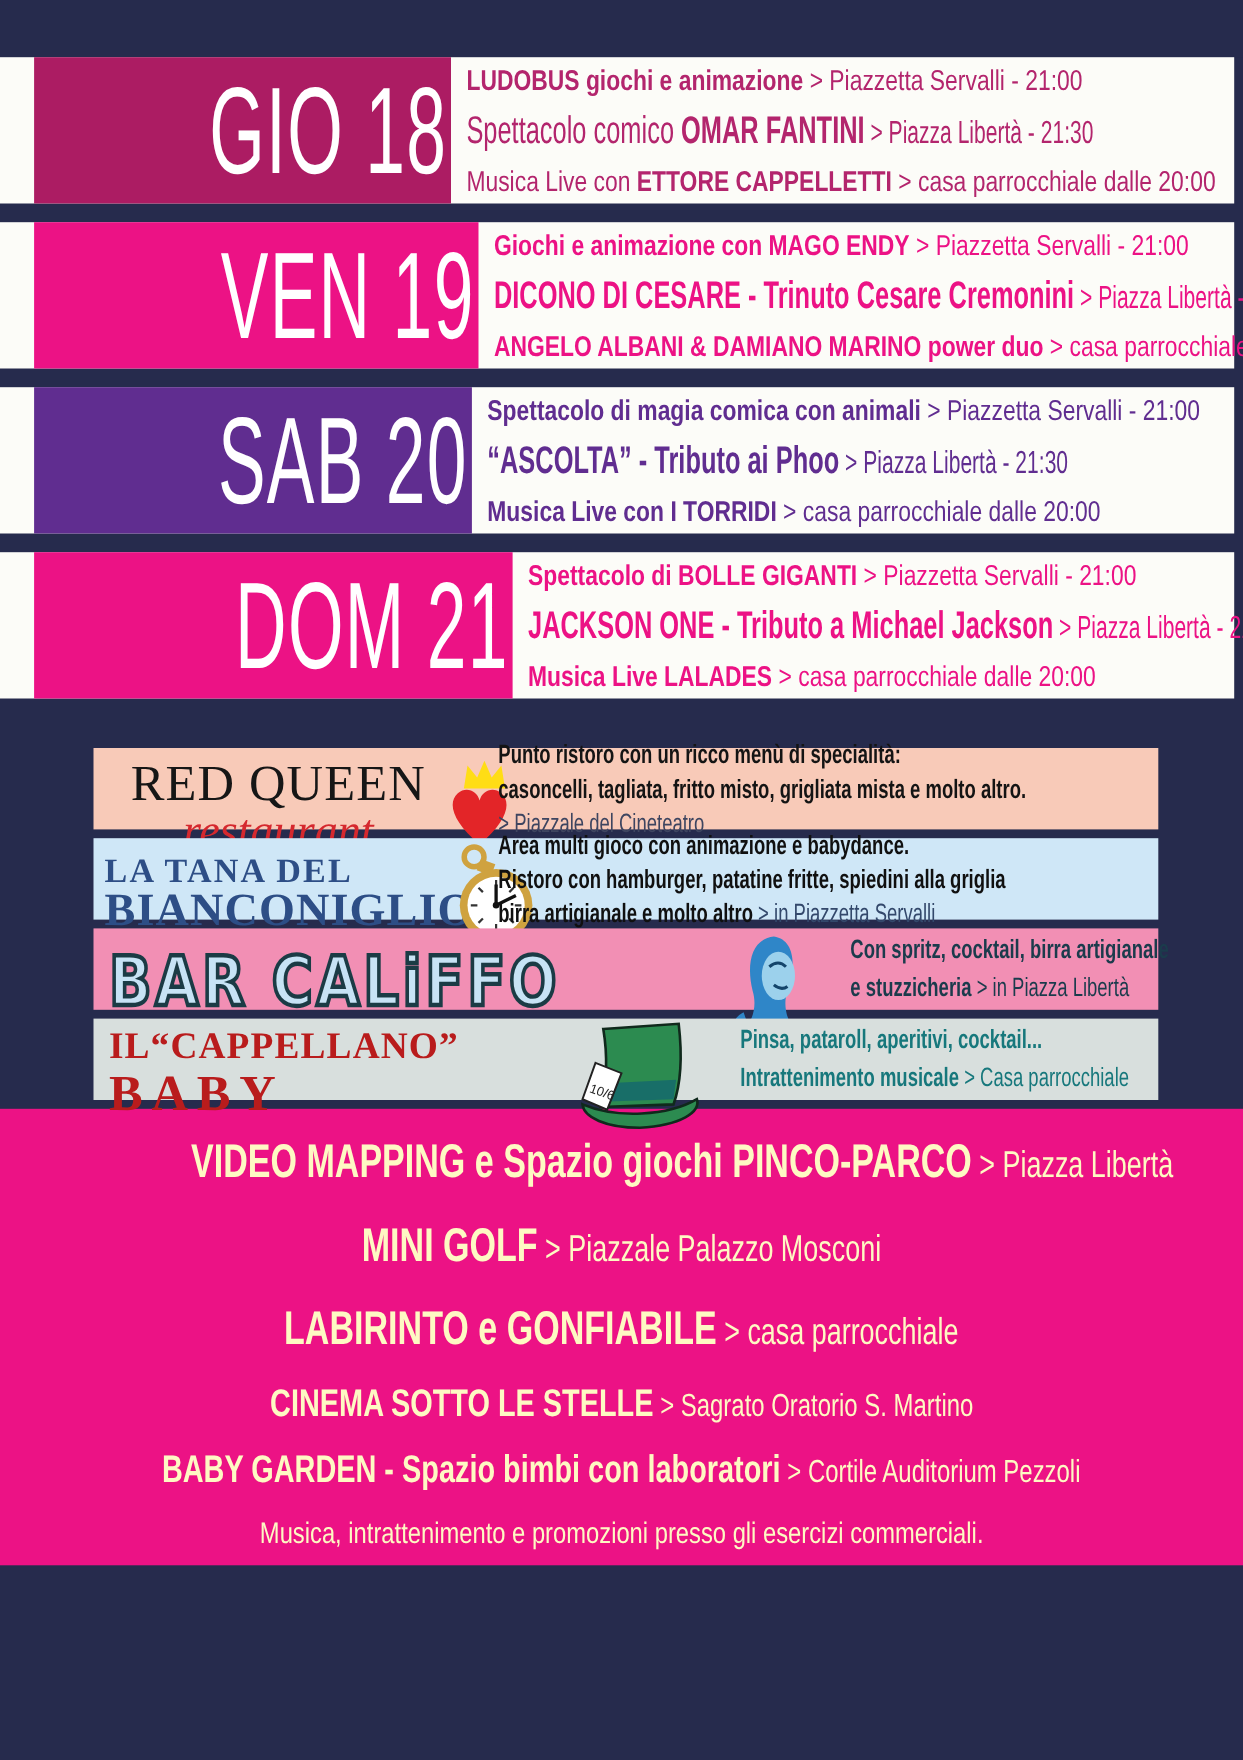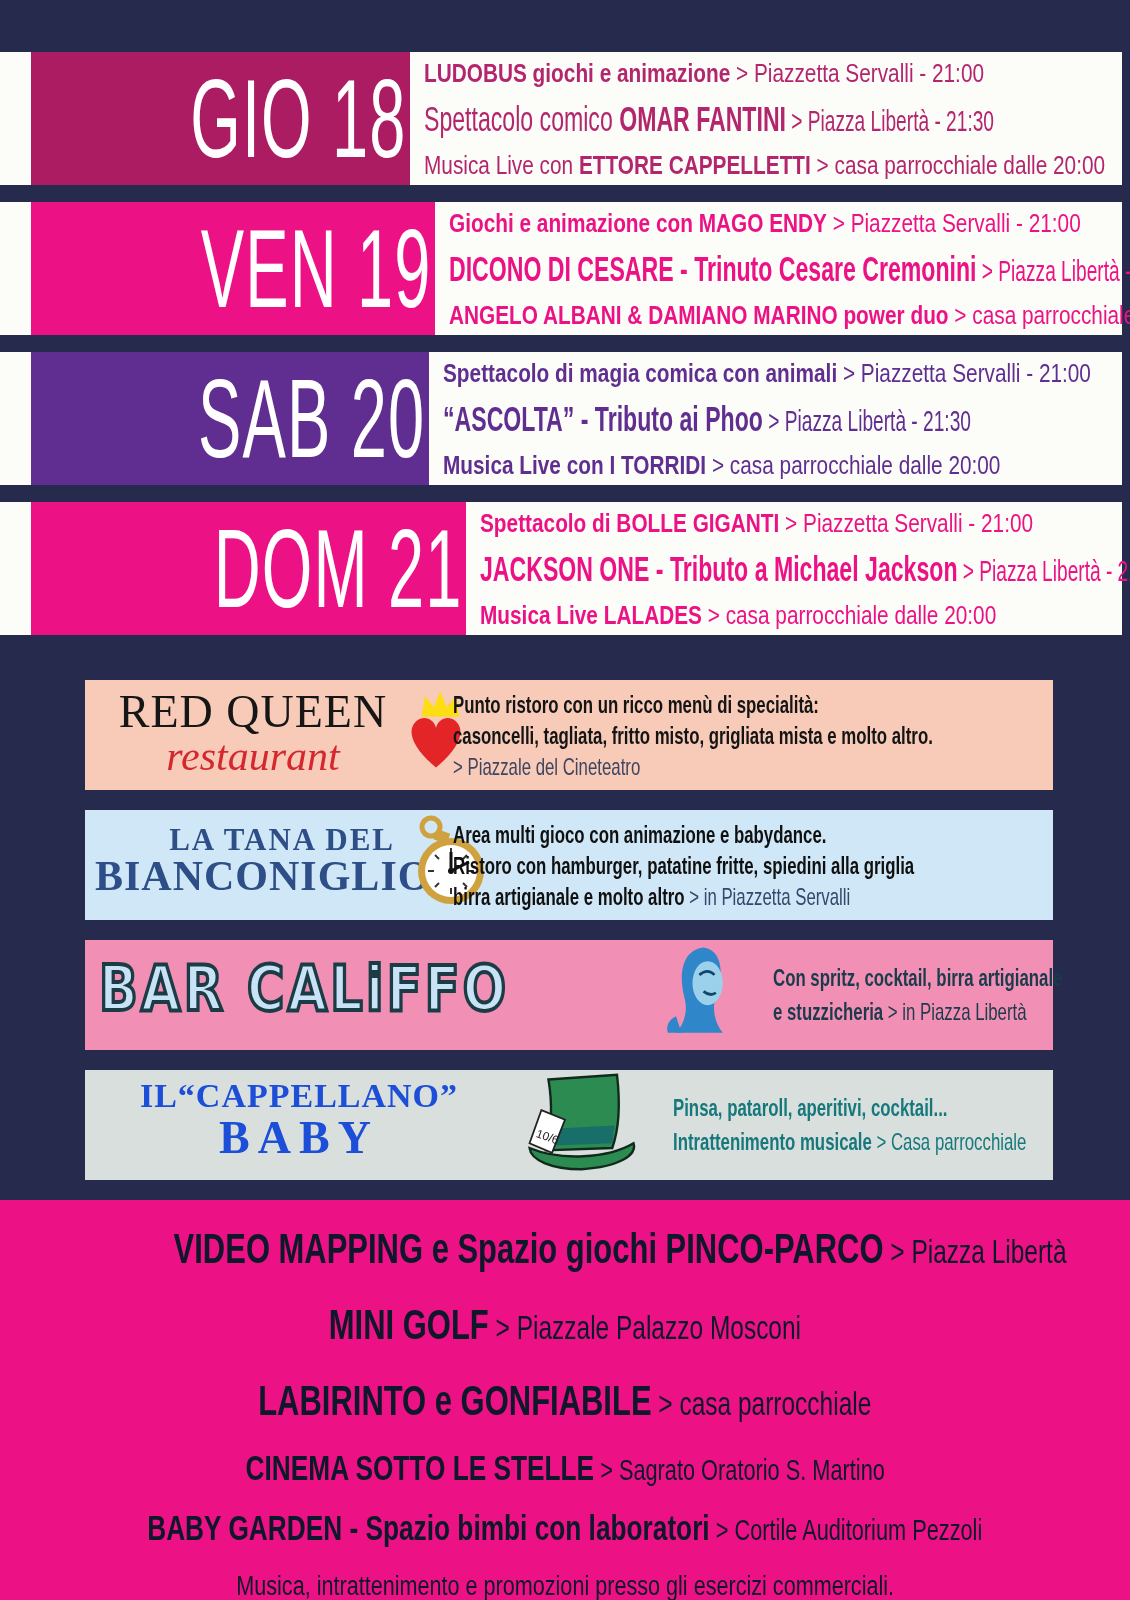--- a/index.html
+++ b/index.html
@@ -21,61 +21,61 @@
   .evt b{font-weight:700;}
   .evt .pre{font-weight:400;}
   .evt .loc{font-weight:400;}
   .l-lg .loc{font-size:29px;}
   .row-gio{--block:#AC1C63;--txt:#B3256D;}
   .row-ven{--block:#EC1285;--txt:#EC1285;}
   .row-sab{--block:#602D90;--txt:#602D90;}
   .row-dom{--block:#EC1285;--txt:#EC1285;}
   
   .venues{padding:28px 77px 0 85px;}
-  .card{position:relative;height:110px;margin-bottom:20px;}
+  .card{position:relative;height:74px;margin-bottom:8px;}
   .card-desc{position:absolute;top:0;bottom:0;display:flex;flex-direction:column;justify-content:center;}
   .d-line{display:block;height:31px;line-height:31px;font-size:24px;font-weight:700;}
   .d-line .cx{display:inline-block;white-space:nowrap;transform:scaleX(.7);transform-origin:0 50%;}
   .d-loc{font-weight:400;}
   
   .card-rq{background:#F8CAB8;}
   .rq-title{position:absolute;left:28px;top:8px;width:280px;text-align:center;color:#161616;}
   .rq-line1{font-family:"Liberation Serif",serif;font-size:46px;line-height:48px;letter-spacing:1px;}
   .rq-line2{font-family:"Liberation Serif",serif;font-style:italic;font-size:42px;line-height:40px;color:#D5282E;}
   .rq-icon{position:absolute;left:318px;top:8px;}
   .card-rq .card-desc{left:368px;color:#141414;}
   .card-rq .d-loc-line{color:#3E4560;font-weight:400;}
   
   .card-lt{background:#CFE7F7;}
-  .lt-title{position:absolute;left:10px;top:12px;width:300px;text-align:right;color:#2D4E86;
+  .lt-title{position:absolute;left:10px;top:12px;width:300px;text-align:left;color:#2D4E86;
             font-family:"Liberation Serif",serif;font-weight:700;}
   .lt-line1{font-size:31px;line-height:36px;letter-spacing:2px;}
   .lt-line2{font-size:42px;line-height:36px;letter-spacing:1px;}
   .lt-icon{position:absolute;left:318px;top:2px;}
   .card-lt .card-desc{left:368px;color:#101010;justify-content:center;}
   .card-lt .d-loc{color:#33486B;}
   
   .card-bc{background:#F28FB4;}
   .bc-title{position:absolute;left:14px;top:10px;font-family:"DejaVu Sans",sans-serif;font-weight:700;
             font-size:62px;line-height:78px;letter-spacing:4px;color:#C7E3F5;
             -webkit-text-stroke:4px #1B3B45;transform:scaleX(.82);transform-origin:0 50%;white-space:nowrap;}
   .bc-icon{position:absolute;left:558px;top:4px;}
   .card-bc .card-desc{left:688px;color:#1B3B4C;}
   .card-bc .d-line{height:34px;line-height:34px;}
   
   .card-cm{background:#D8DFDD;}
-  .cm-title{position:absolute;left:14px;top:6px;width:400px;text-align:center;color:#1d4ed8;
+  .cm-title{position:absolute;left:14px;top:6px;width:400px;color:#b91c1c;
             font-family:"Liberation Serif",serif;font-weight:700;}
   .cm-line1{font-size:34px;line-height:40px;letter-spacing:1px;}
   .cm-line2{font-size:46px;line-height:44px;letter-spacing:8px;}
   .cm-icon{position:absolute;left:428px;top:2px;}
   .card-cm .card-desc{left:588px;color:#17787C;}
   .card-cm .d-line{height:34px;line-height:34px;}
   
-  .bottom{background:#EC1285;height:405px;padding-top:10px;text-align:center;color:#0f172a;}
+  .bottom{background:#EC1285;height:405px;padding-top:10px;text-align:center;color:#fef9c3;}
   .b-line{display:block;}
   .b-line .cx{display:inline-block;white-space:nowrap;transform:scaleX(var(--sx,.75));transform-origin:50% 50%;}
   .bl-xl{height:76px;line-height:76px;font-size:43px;font-weight:700;}
   .bl-xl .cx{--sx:.72;}
   .bl-xl .loc{font-size:34px;font-weight:400;}
   .bl-lg{height:60px;line-height:60px;font-size:35px;font-weight:700;}
   .bl-lg .cx{--sx:.75;}
   .bl-lg .loc{font-size:29px;font-weight:400;}
   .bl-sm{height:56px;line-height:56px;font-size:27px;font-weight:400;}
   .bl-sm .cx{--sx:.8;}

